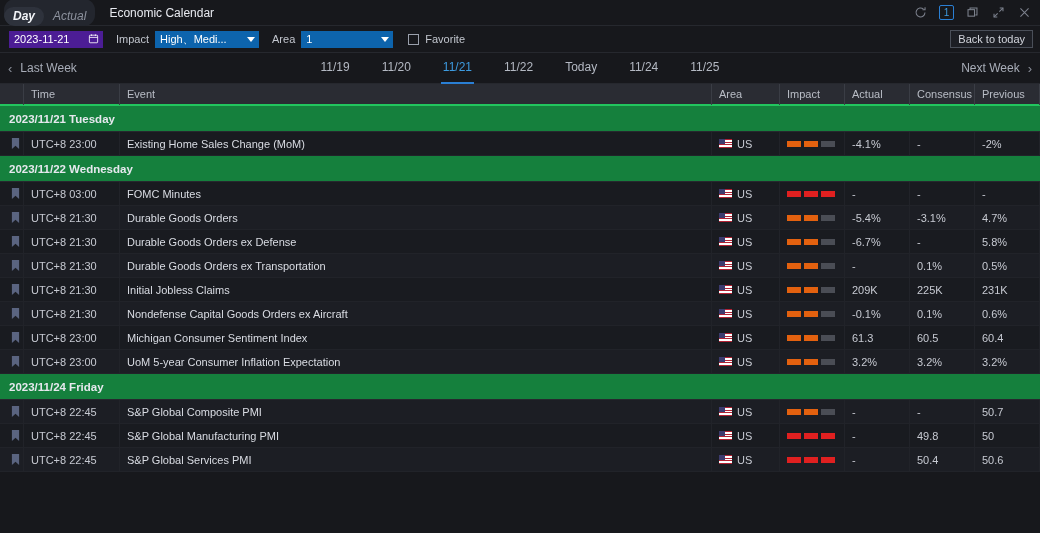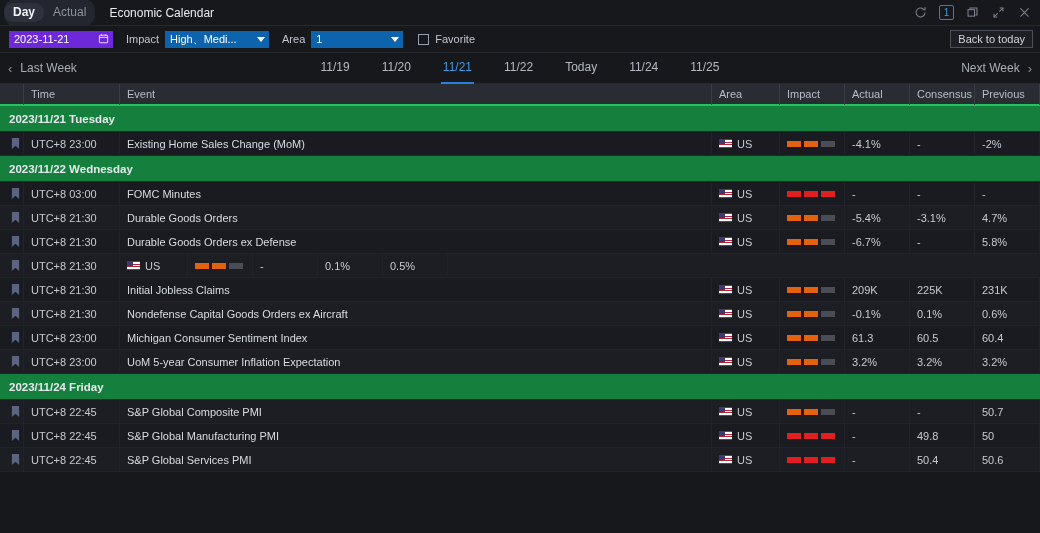--- a/index.html
+++ b/index.html
@@ -11,22 +11,22 @@
     overflow: hidden;
   }
 
   
   .titlebar {
     height: 26px; display: flex; align-items: center;
     background: #17181c; padding: 0 6px 0 4px;
     border-bottom: 1px solid #26282e;
   }
   .seg {
-    display: flex; align-items: center; background: #23262e;
-    border-radius: 11px; height: 27px; overflow: hidden;
+    display: flex; align-items: flex-end; background: #23262e;
+    border-radius: 11px; height: 27px; overflow: hidden; font-style: italic;
   }
   .seg-btn {
     font-size: 12px; padding: 0 9px; line-height: 19px; height: 19px;
     color: #8d929e; cursor: pointer; white-space: nowrap;
   }
   .seg-btn.active { color: #f2f4f8; background: #2e323c; border-radius: 11px; font-weight: bold; }
   .win-title { font-size: 12px; color: #e8eaf0; margin-left: 14px; white-space: nowrap; }
   .tb-spacer { flex: 1; }
   .tb-icons { display: flex; align-items: center; gap: 11px; padding-right: 2px; }
   .tb-ico {
@@ -40,21 +40,21 @@
     border-radius: 2px; cursor: pointer;
   }
 
   
   .filterbar {
     height: 27px; display: flex; align-items: center; gap: 0;
     padding: 0 7px 0 9px; background: #17181c;
     border-bottom: 1px solid #26282e;
   }
   .datebox {
-    width: 104px; height: 17px; background: #6d28d9; color: #fff;
+    width: 94px; height: 17px; background: #4c1d95; color: #fff;
     font-size: 11px; display: flex; align-items: center; justify-content: space-between;
     padding: 0 4px 0 5px; cursor: pointer;
   }
   .f-label { font-size: 11px; color: #c2c6ce; margin: 0 6px 0 13px; }
   .sel {
     height: 17px; background: #0d64ad; color: #fff; font-size: 11px;
     display: flex; align-items: center; justify-content: space-between;
     padding: 0 4px 0 5px; cursor: pointer; overflow: hidden;
   }
   .sel-impact { width: 104px; }
@@ -354,20 +354,21 @@
       </div>
       <div class="row">
         <div class="cell c-flag">
           <span class="bm">
             <svg width="9" height="11" viewBox="0 0 10 12">
               <path d="M1 0h8v12L5 8.6 1 12V0z" fill="#5a6480"></path>
             </svg>
           </span>
         </div>
         <div class="cell c-time">UTC+8 21:30</div>
+        <div class="cell c-event">Durable Goods Orders ex Transportation</div>
         <div class="cell c-area">
           <span class="areacell">
             <span class="flag"></span>
             <span>US</span>
           </span>
         </div>
         <div class="cell c-imp">
           <div class="bars">
             <span class="bar med"></span>
             <span class="bar med"></span>

